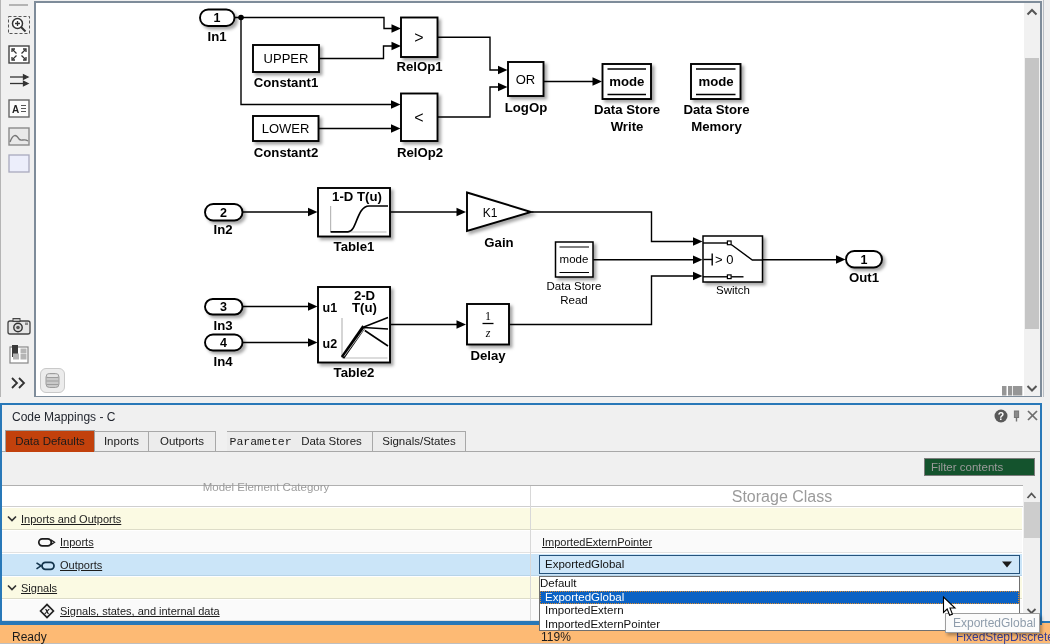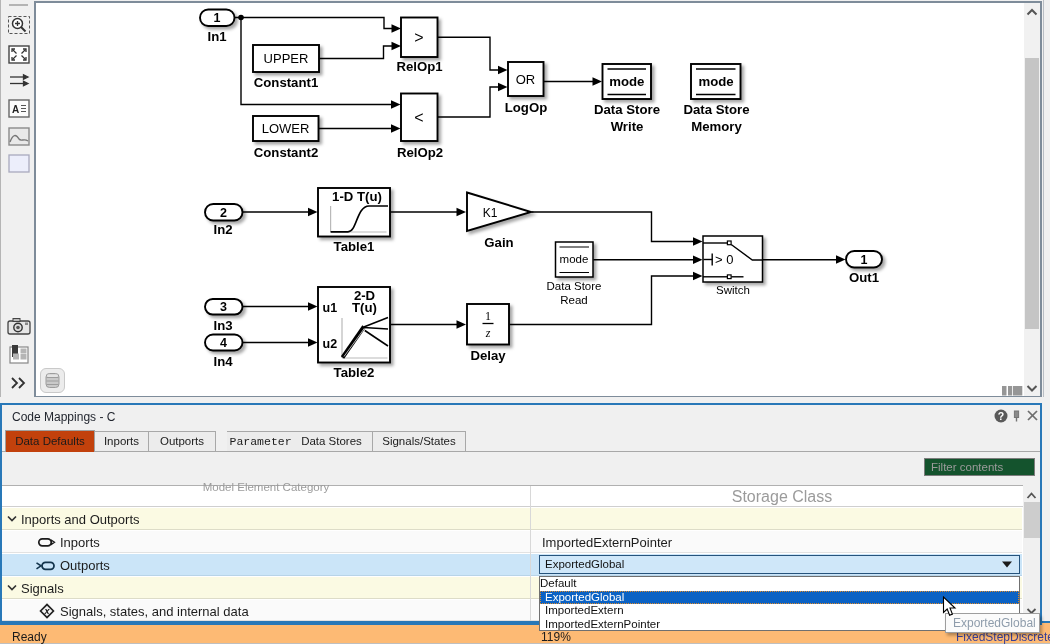--- a/index.html
+++ b/index.html
@@ -1,21 +1,21 @@
 <!DOCTYPE html>
 <html><head>
 <meta charset="utf-8">
 <style>
   * { margin:0; padding:0; box-sizing:border-box; }
   html,body { width:1050px; height:644px; overflow:hidden; }
   body { font-family:"Liberation Sans", sans-serif; background:#f0f0f0; position:relative; }
   #root { position:absolute; left:0; top:0; width:1050px; height:644px; }
   .abs { position:absolute; }
   .tb { top:0.5px; height:21px; background:#ececec; border:1px solid #a8a8a8; border-left:none; text-align:center; line-height:19px; }
-  .rowtx { font-size:13px; color:#1c1c1c; height:15px; line-height:15px; }
+  .rowtx { font-size:11px; color:#1c1c1c; height:15px; line-height:15px;text-decoration:underline; }
   #panel { }
 </style>
 </head>
 <body>
 <div id="root">
 
   <div class="abs" style="left:36px; top:3px; width:1004px; height:394px; background:#ffffff;"></div>
 
   <div class="abs" style="left:1024px; top:3px; width:16px; height:393px; background:#f1f1f1;"></div>
   <div class="abs" style="left:1025px; top:58px; width:14px; height:271px; background:#c5c5c5;"></div>

